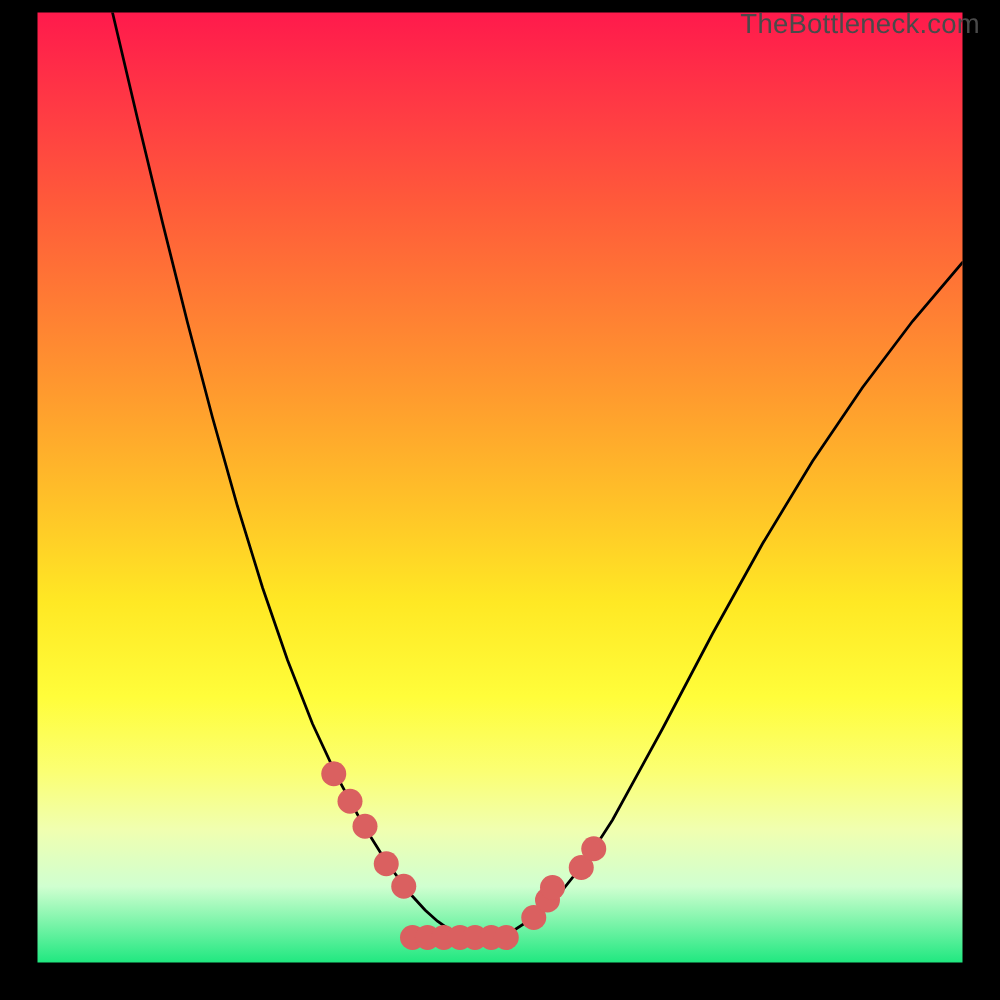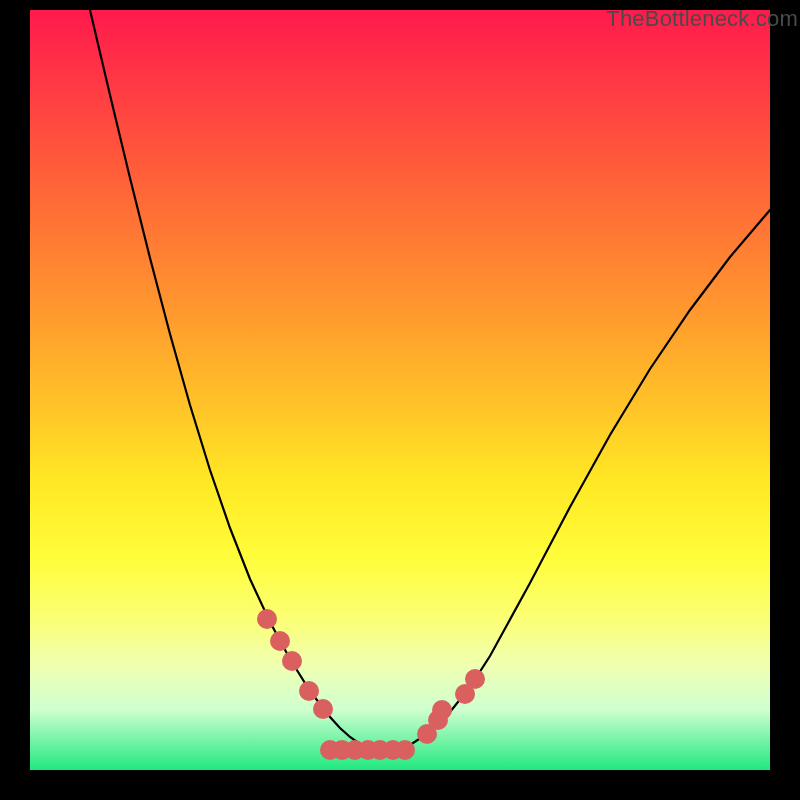--- a/index.html
+++ b/index.html
@@ -28,21 +28,21 @@
       #fffd3a 72%,
       #fbff74 80%,
       #f0ffb0 86%,
       #d0ffd0 92%,
       #20e880 100%
     );
   }
   .attrib {
     position: absolute;
     top: 6px;
-    right: 2px;
+    right: 16px;
     color: #4a4a4a;
     font-size: 22px;
     letter-spacing: 0.2px;
     font-weight: 500;
   }
   svg.plot {
     position: absolute;
     left: 0;
     top: 0;
     width: 740px;

